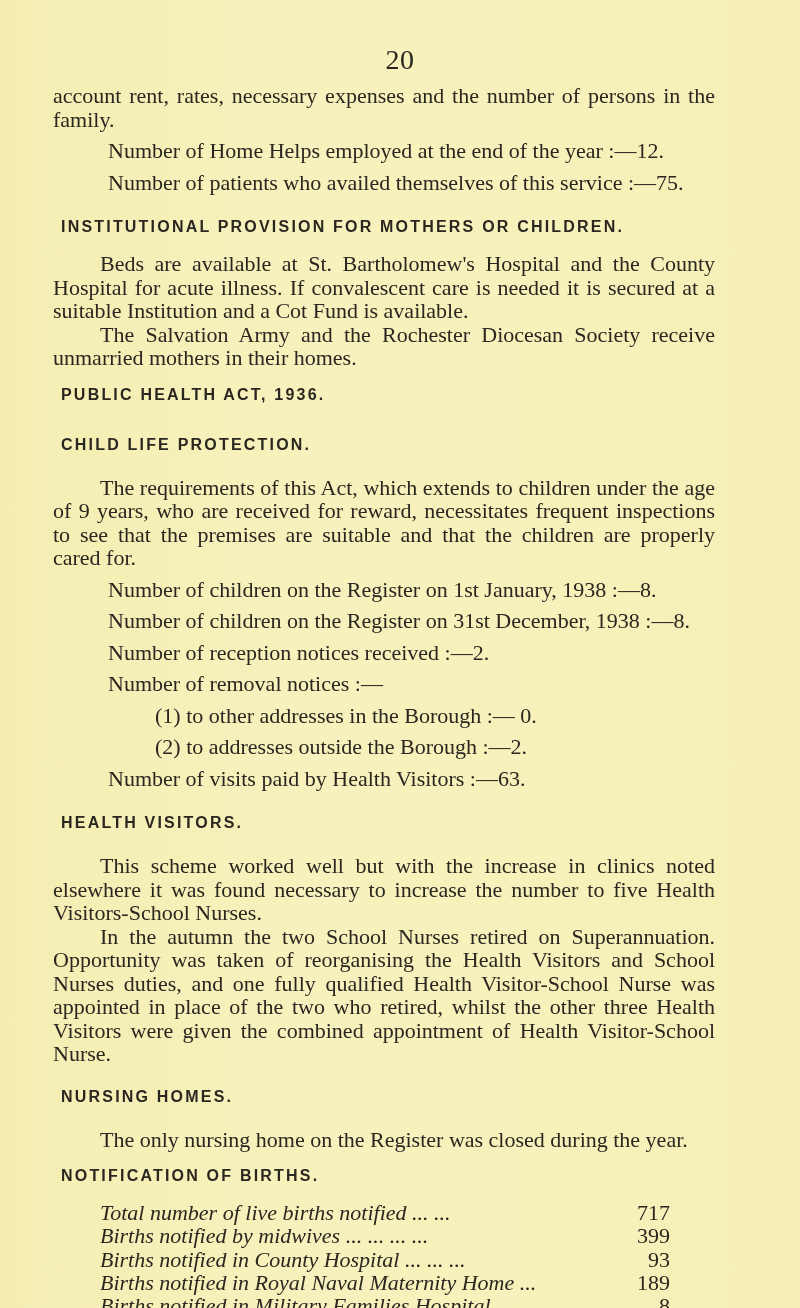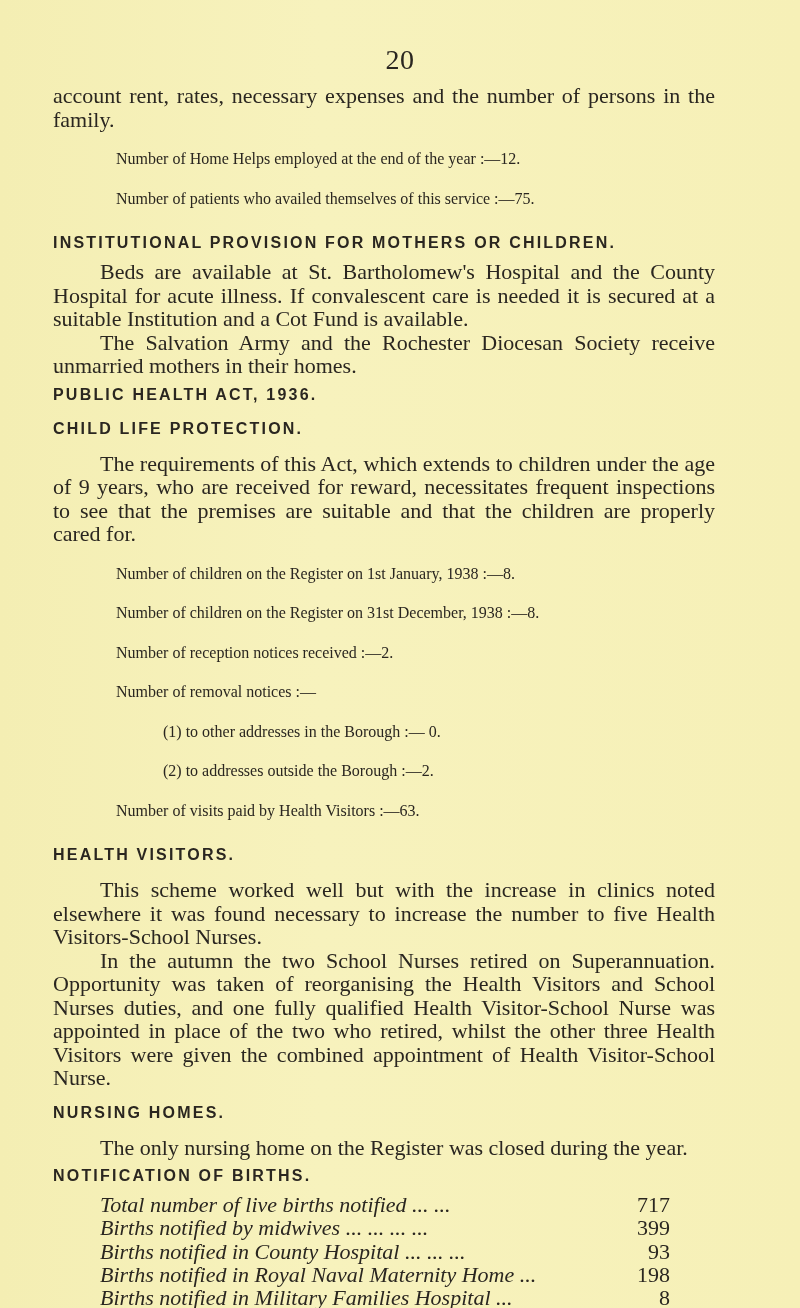--- a/index.html
+++ b/index.html
@@ -32,32 +32,32 @@
       width: 662px;
     }
     .para {
       font-size: 22px;
       line-height: 23.5px;
       text-align: justify;
       margin: 0;
     }
     .indent { text-indent: 47px; }
     .line {
-      font-size: 16px;
+      font-size: 22px;
       line-height: 23.5px;
-      margin: 16px;
+      margin: 8px;
       padding-left: 47px;
     }
     .line.sub { padding-left: 94px; }
     .heading {
       font-family: "Liberation Sans", "DejaVu Sans", sans-serif;
       font-weight: bold;
       font-size: 16px;
       letter-spacing: 2.2px;
-      margin: 0;
+      margin: 8px;
       line-height: 22px;
     }
     .gap-s { height: 6px; }
     .gap-m { height: 12px; }
     .table {
       margin-left: 47px;
       width: 570px;
     }
     .row {
       display: flex;
@@ -121,21 +121,21 @@
     <div class="row">
       <span class="label">Births notified by midwives ...      ...       ...       ...</span>
       <span class="value">399</span>
     </div>
     <div class="row">
       <span class="label">Births notified in County Hospital ...      ...       ...</span>
       <span class="value">93</span>
     </div>
     <div class="row">
       <span class="label">Births notified in Royal Naval Maternity Home ...</span>
-      <span class="value">198</span>
+      <span class="value">189</span>
     </div>
     <div class="row">
       <span class="label">Births notified in Military Families Hospital      ...</span>
       <span class="value">8</span>
     </div>
     <div class="row">
       <span class="label">Births notified in other Homes or Hospitals      ...</span>
       <span class="value">29</span>
     </div>
     <div class="row">

